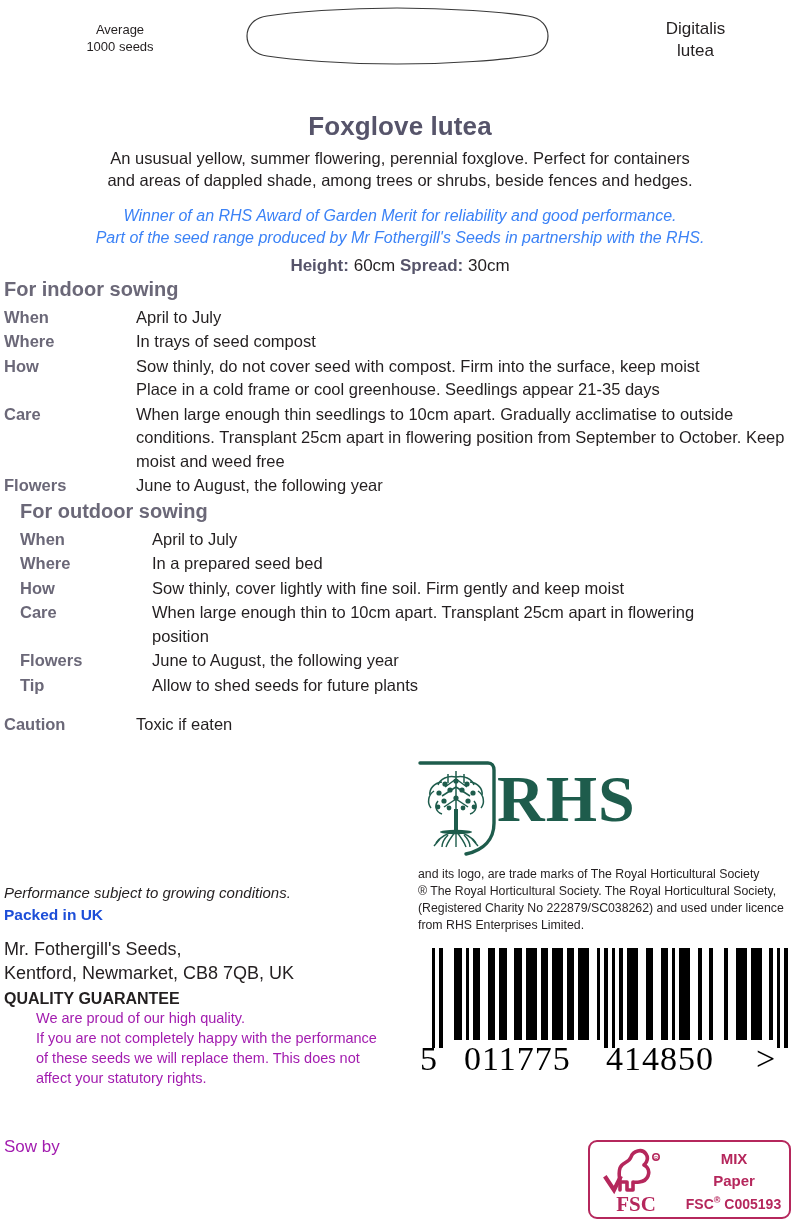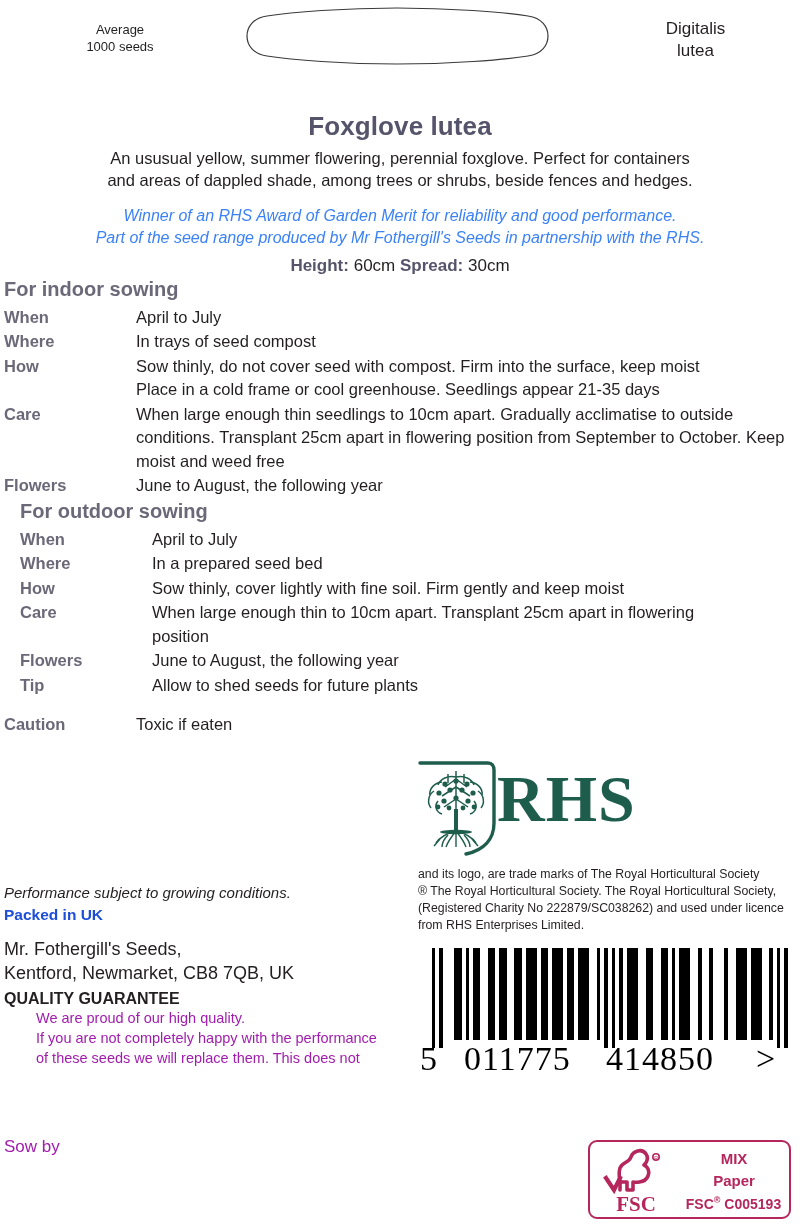--- a/index.html
+++ b/index.html
@@ -312,20 +312,21 @@
   <div class="packed">Packed in UK</div>
   <div class="address">
     <div>Mr. Fothergill's Seeds,</div>
     <div>Kentford, Newmarket, CB8 7QB, UK</div>
   </div>
   <div class="qg-head">QUALITY GUARANTEE</div>
   <div class="qg-body">
     <div>We are proud of our high quality.</div>
     <div>If you are not completely happy with the performance</div>
     <div>of these seeds we will replace them. This does not</div>
+    <div>affect your statutory rights.</div>
   </div>
 
   <div class="barcode">
     <div class="bc-bars" id="bc-bars">
         <i style="left: 0px; width: 3.49737px; height: 100px;"></i>
         <i style="left: 7.49474px; width: 3.49737px; height: 100px;"></i>
         <i style="left: 22.4842px; width: 7.24474px; height: 92px;"></i>
         <i style="left: 33.7263px; width: 3.49737px; height: 92px;"></i>
         <i style="left: 41.2211px; width: 7.24474px; height: 92px;"></i>
         <i style="left: 56.2105px; width: 7.24474px; height: 92px;"></i>

